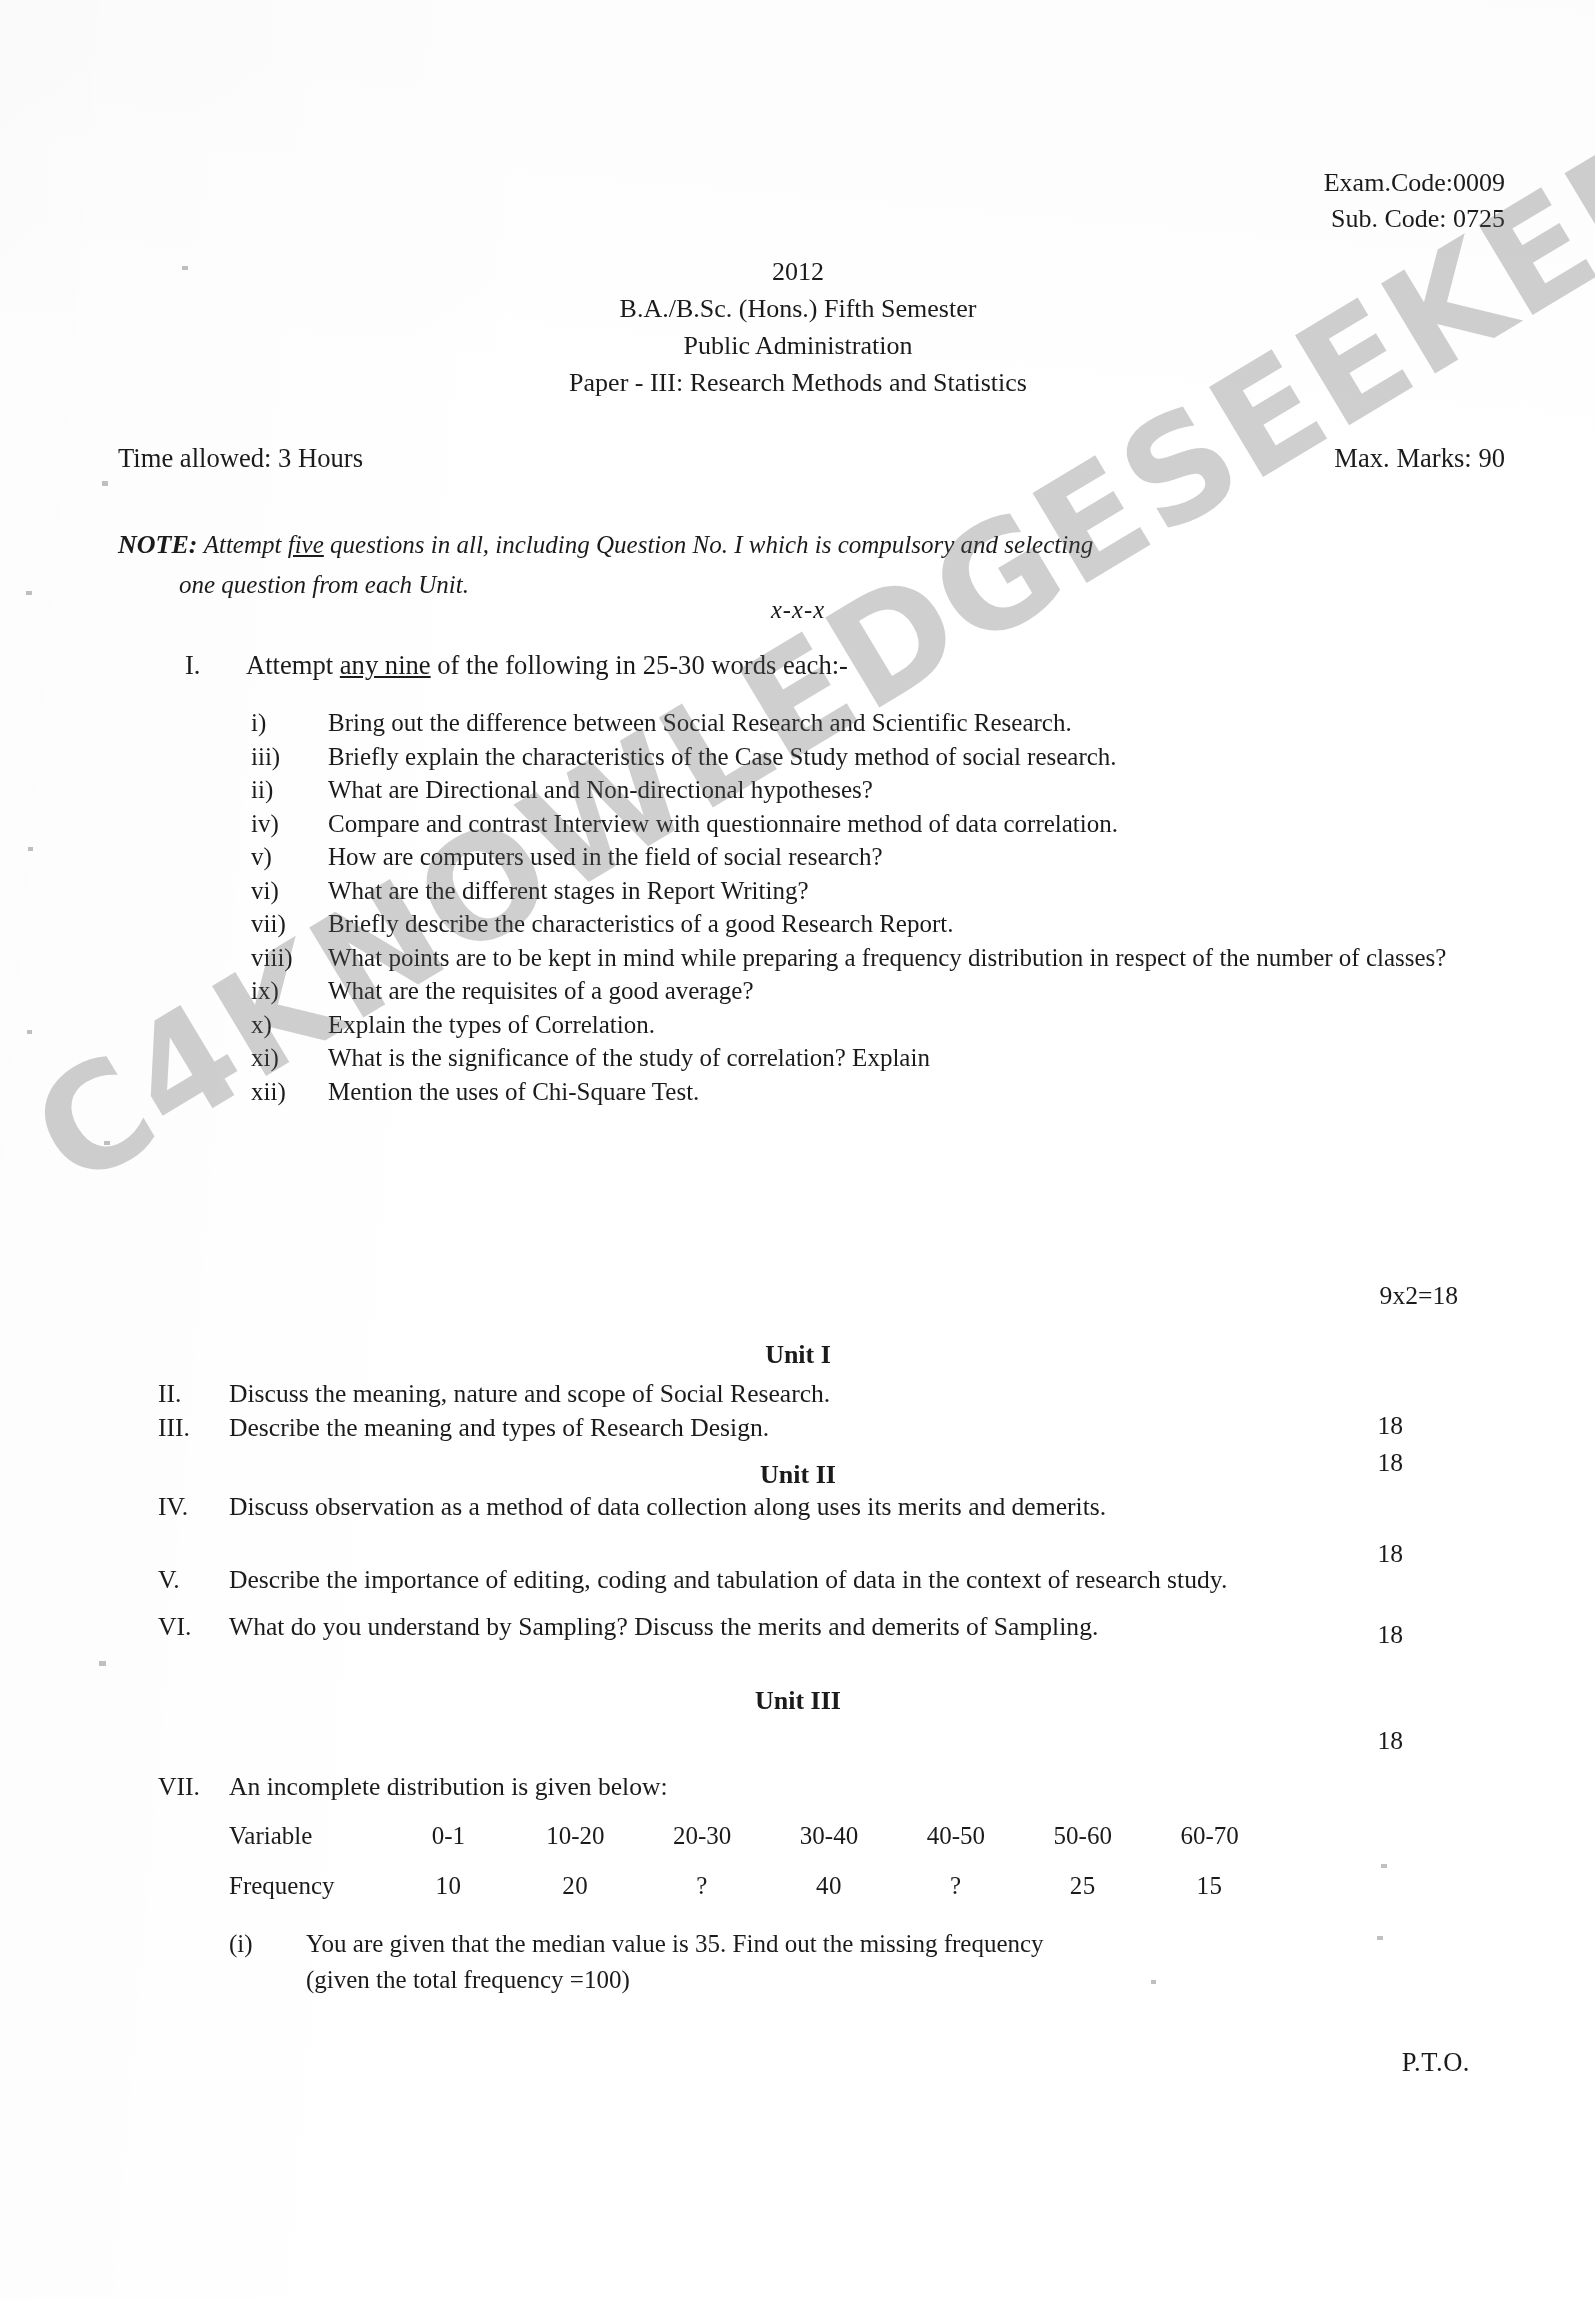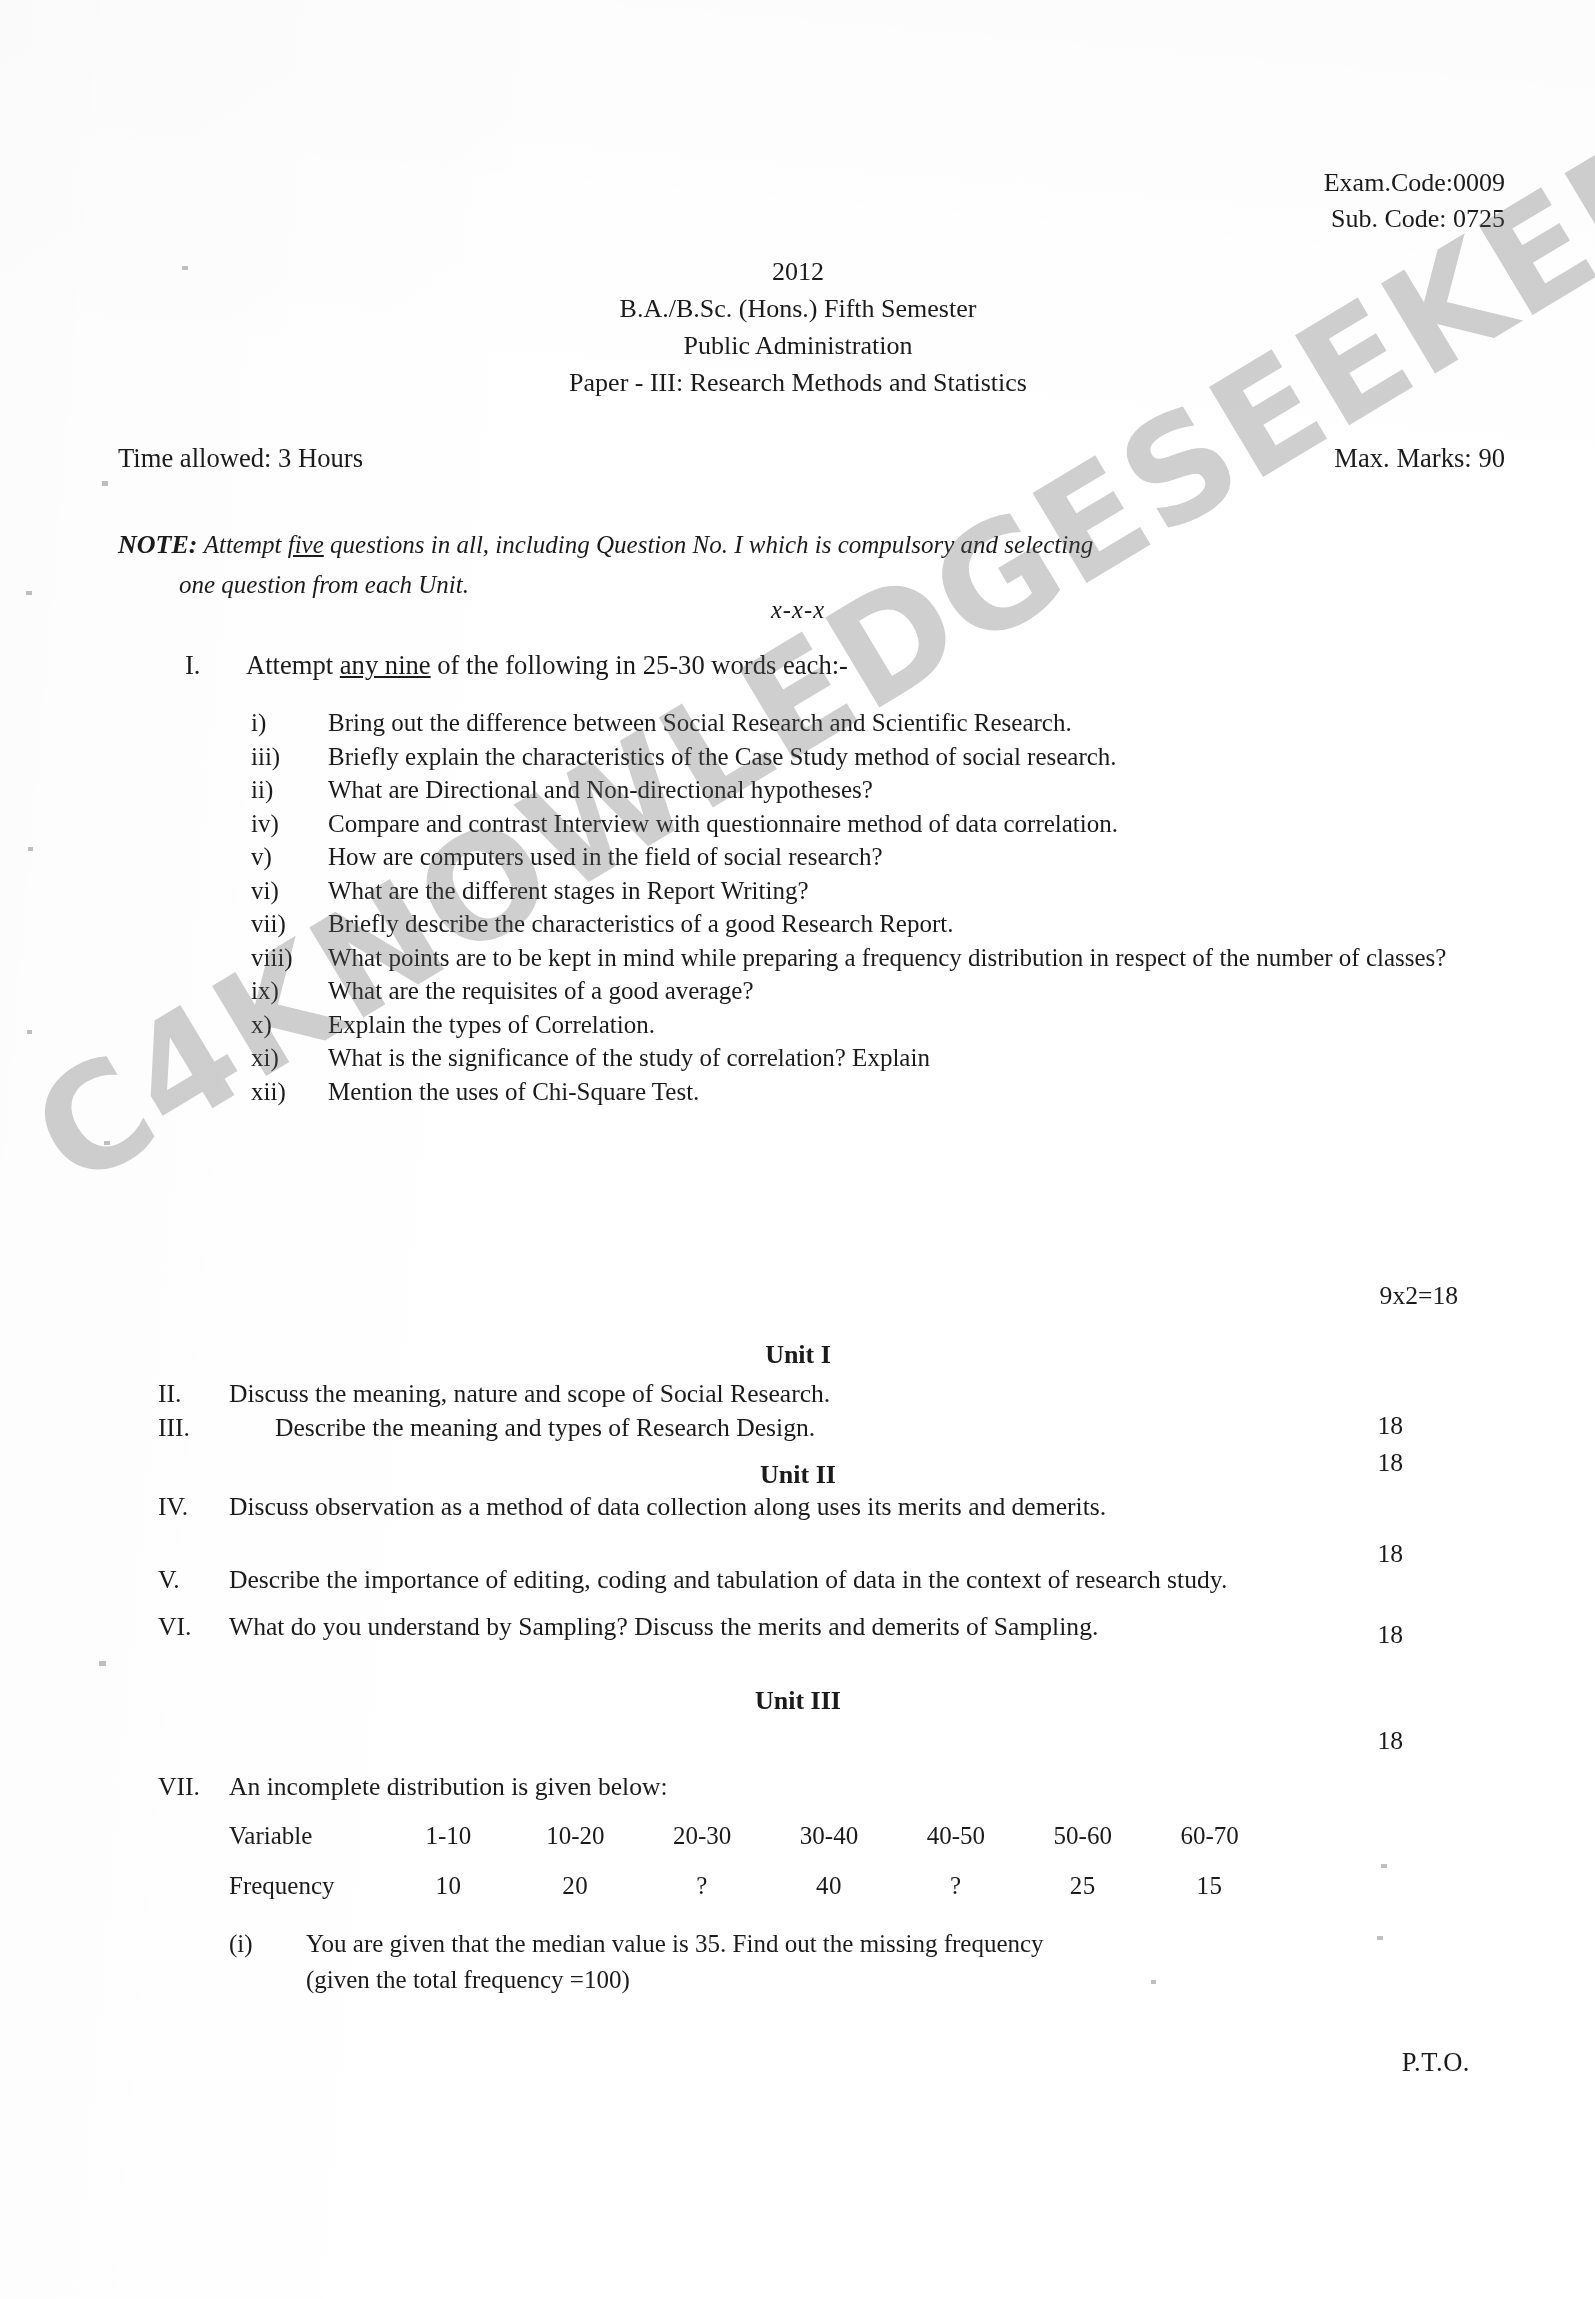--- a/index.html
+++ b/index.html
@@ -174,21 +174,21 @@
     font-size: 25.6px;
     display: flex;
     align-items: flex-start;
     line-height: 1.32;
   }
   .qrow .qn { width: 71px; flex: none; }
   .qrow .qt { flex: 1; }
   .qrow .qt.just { text-align: justify; }
 
   #q2 { top: 1377px; }
-  #q3 { top: 1411px; gap: 46px; }
+  #q3 { top: 1411px; }
   #q4 { top: 1490px; }
   #q5 { top: 1563px; }
   #q6 { top: 1610px; }
   #q7 { top: 1770px; }
 
   .mark {
     position: absolute;
     right: 193px;
     font-size: 25.6px;
   }
@@ -392,21 +392,21 @@
 
     <div class="qrow" id="q7">
       <span class="qn">VII.</span>
       <span class="qt">An incomplete distribution is given below:</span>
     </div>
 
     <div class="dist">
       <div class="dist-row">
         <span class="dist-label">Variable</span>
         <span class="dist-cells">
-          <span>1-10</span>
+          <span>0-1</span>
           <span>10-20</span>
           <span>20-30</span>
           <span>30-40</span>
           <span>40-50</span>
           <span>50-60</span>
           <span>60-70</span>
         </span>
       </div>
       <div class="dist-row freq">
         <span class="dist-label">Frequency</span>

